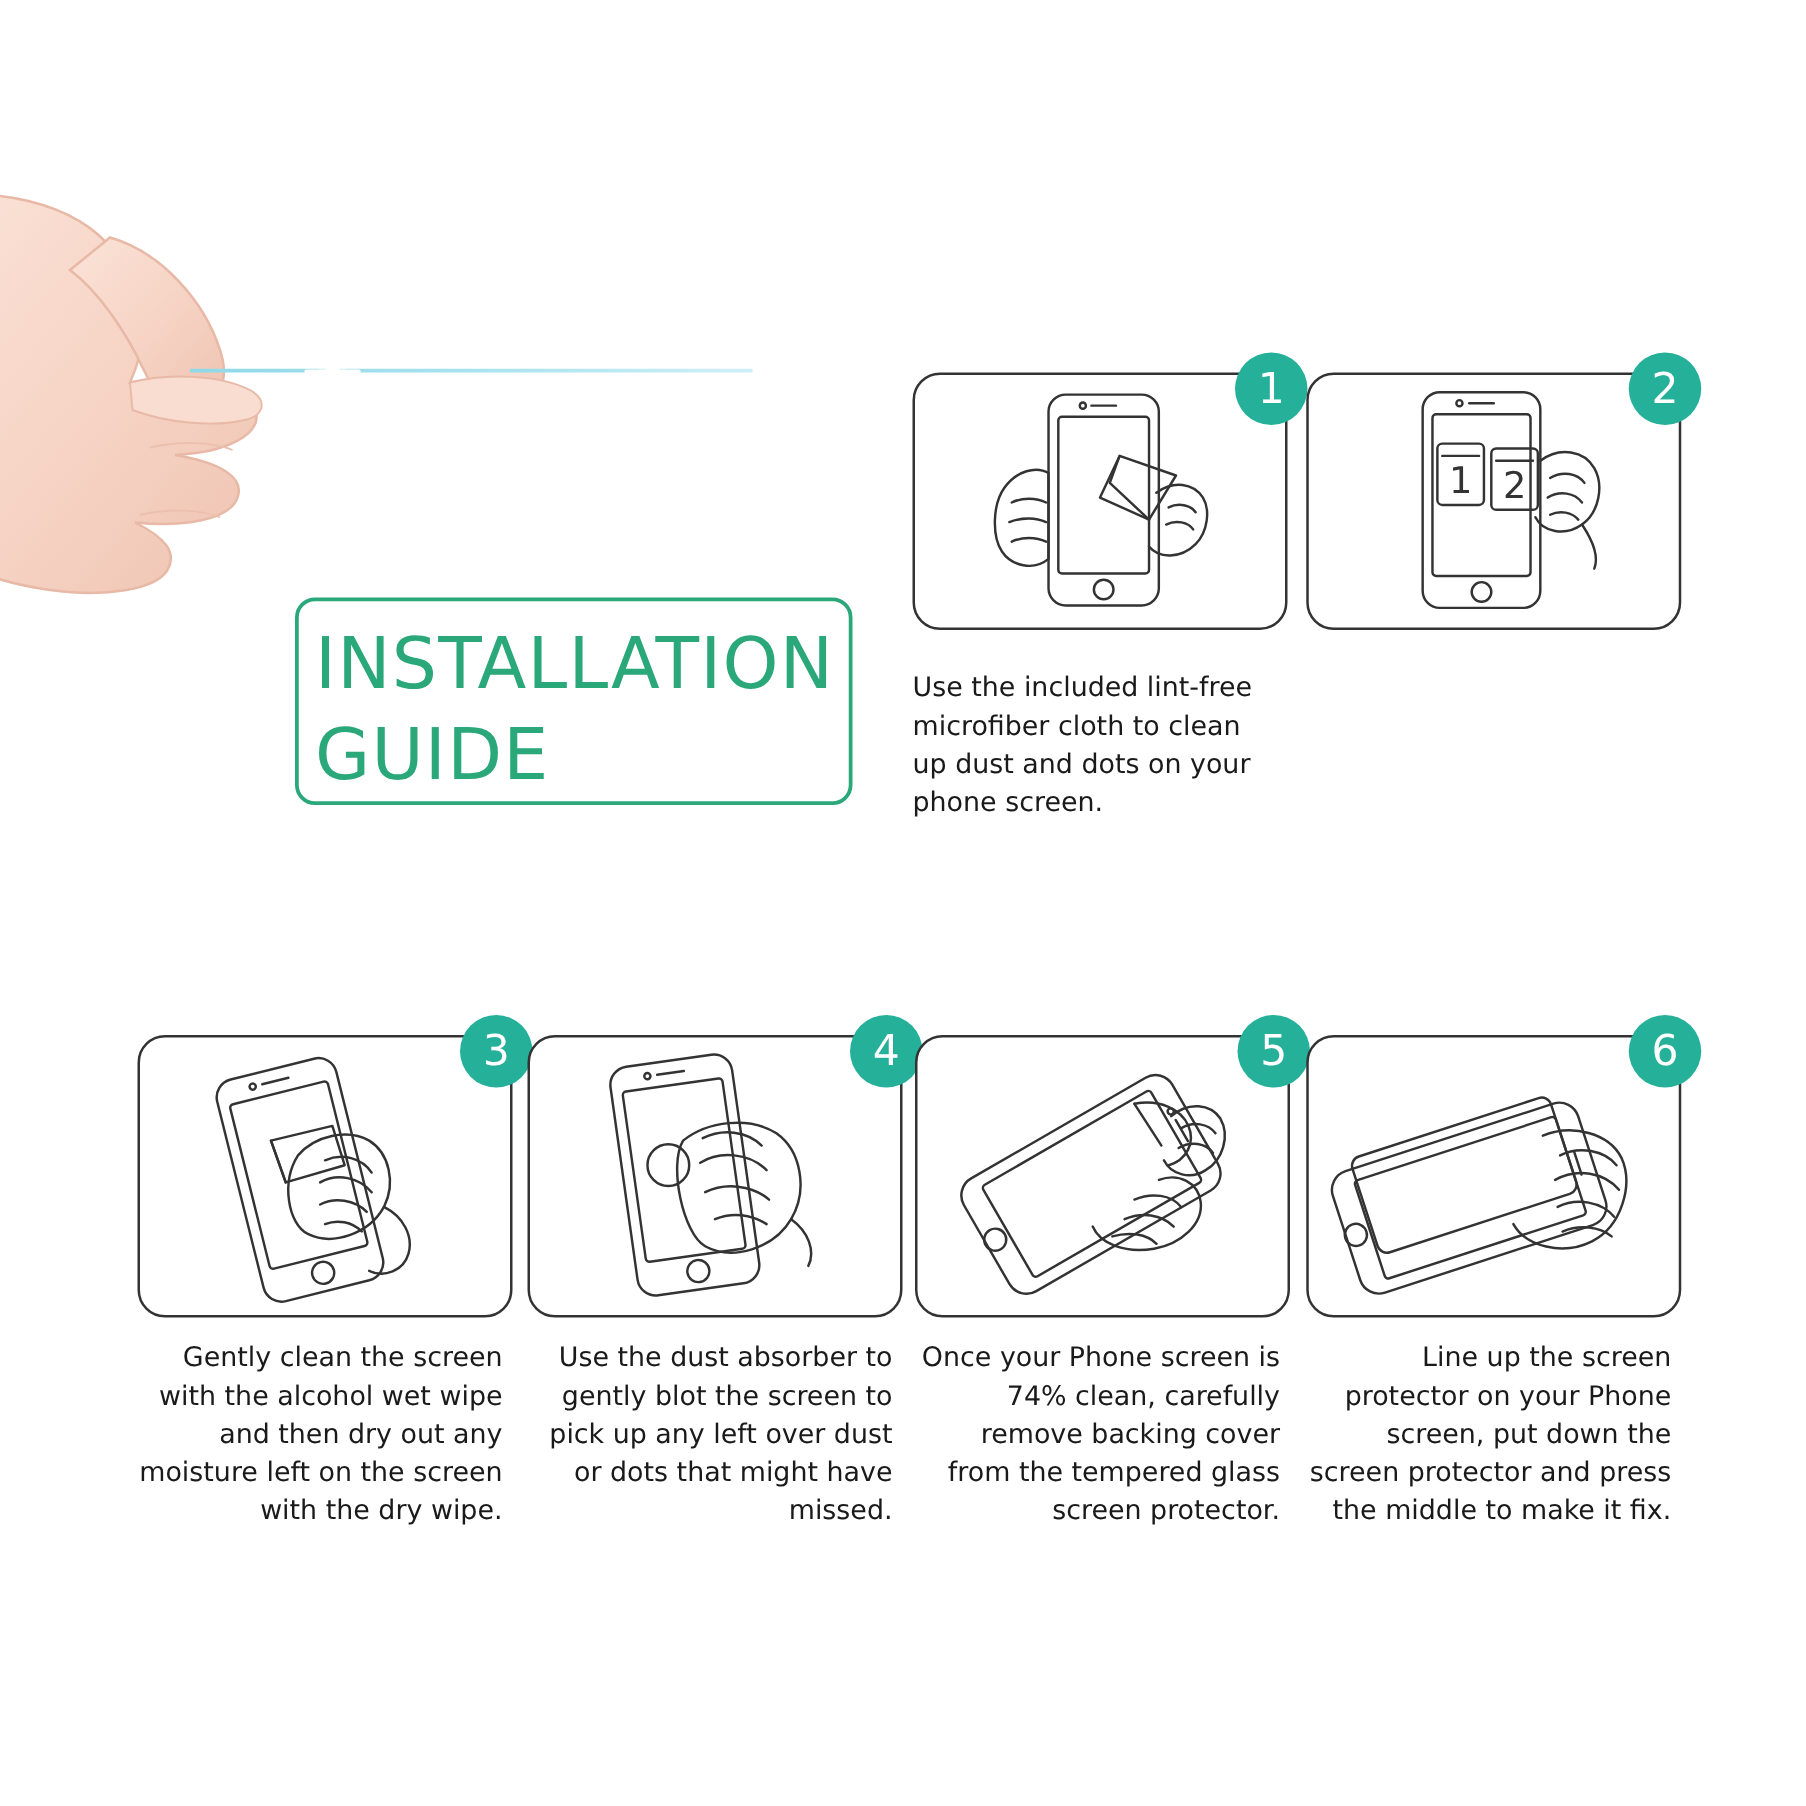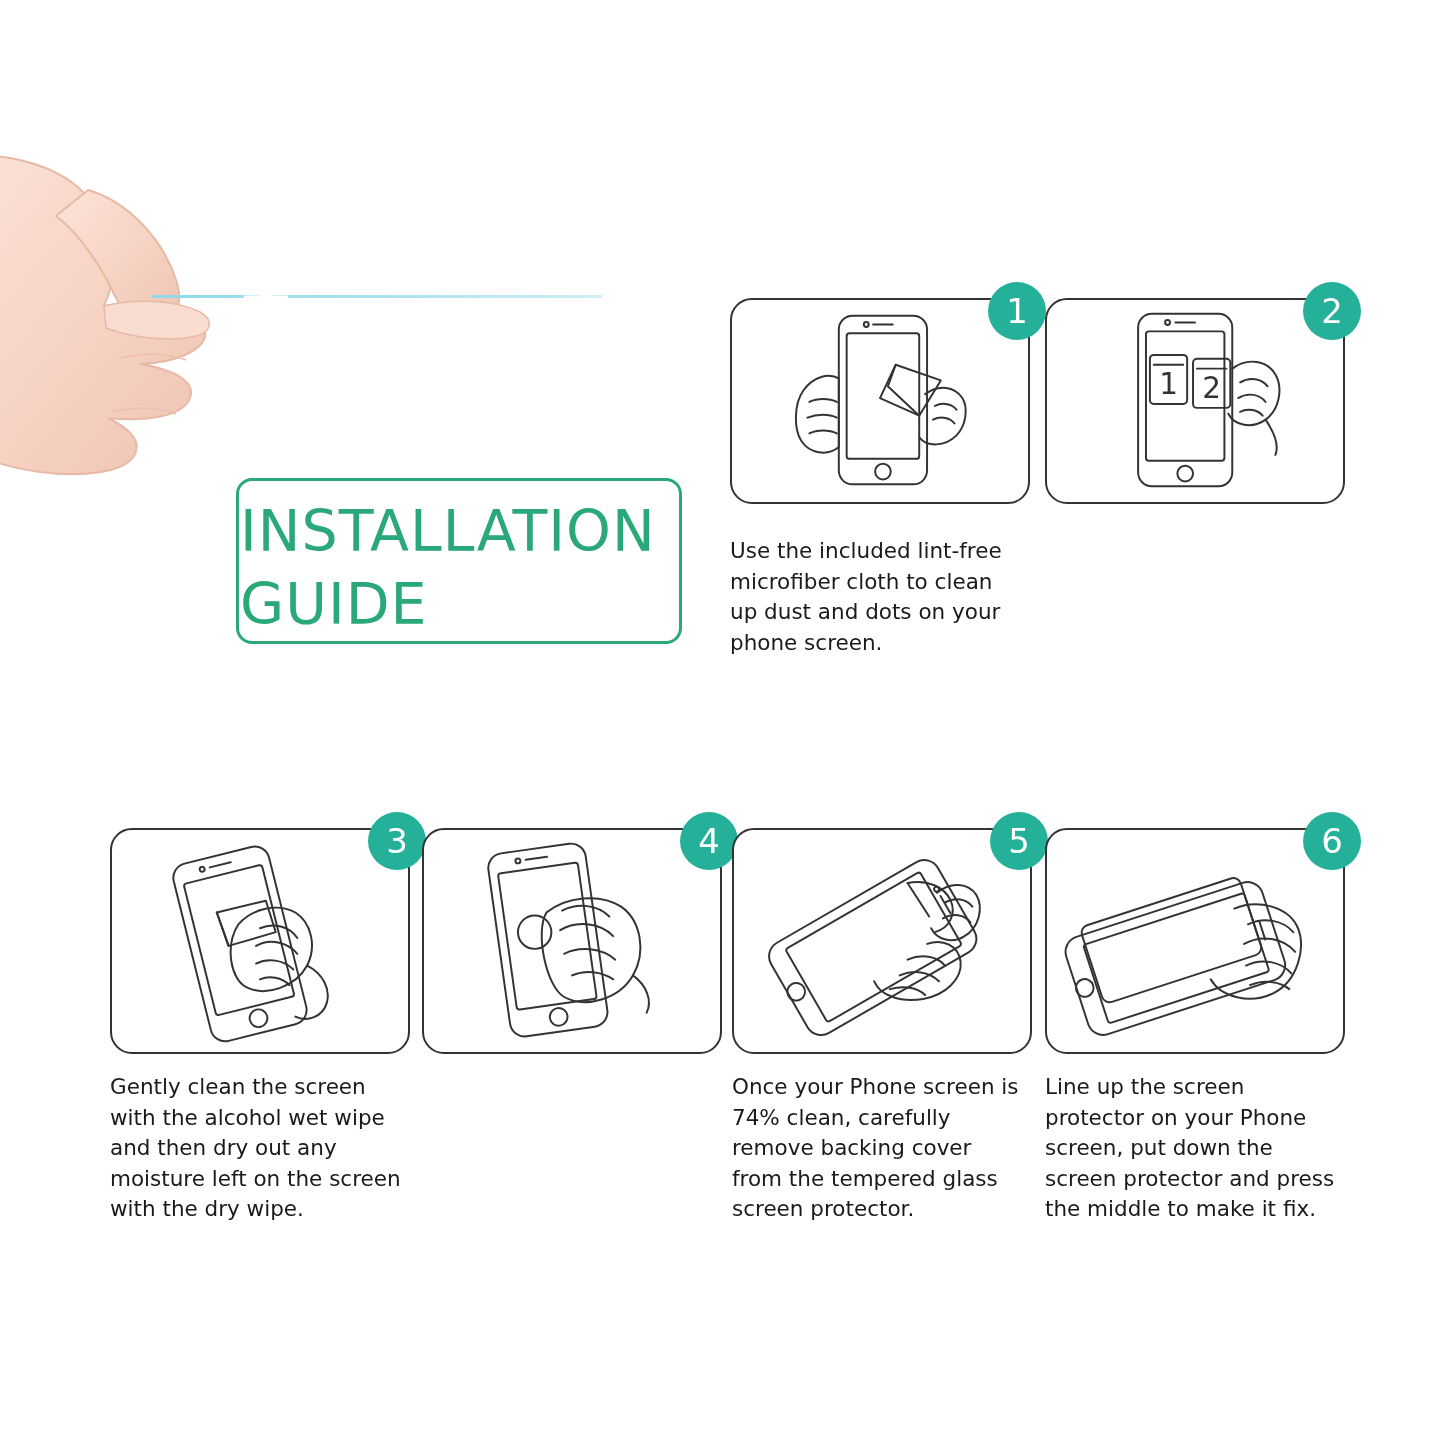--- a/index.html
+++ b/index.html
@@ -47,21 +47,21 @@
     left: 236px;
     top: 478px;
     width: 446px;
     height: 166px;
     border: 3px solid #2aa87a;
     border-radius: 16px;
     box-sizing: border-box;
   }
   .title-text {
     position: absolute;
-    left: 240px;
+    left: 252px;
     top: 495px;
     width: 440px;
     color: #2aa87a;
     font-size: 57px;
     line-height: 1.28;
     font-family: "DejaVu Sans", sans-serif;
     font-weight: 400;
     letter-spacing: 1px;
     white-space: pre-line;
   }
@@ -100,21 +100,21 @@
     line-height: 1.42;
     font-family: "DejaVu Sans", sans-serif;
   }
 
   
   .row1 .step-card { width: 300px; height: 206px; }
   .row1 .step-caption { width: 292px; margin-top: 32px; }
 
   
   .row2 .step-card { width: 300px; height: 226px; }
-  .row2 .step-caption { width: 292px; }
+  .row2 .step-caption { width: 292px; text-align: right; }
 
   .art { position: absolute; left: 0; top: 0; width: 100%; height: 100%; }
   .art svg { display: block; width: 100%; height: 100%; }
 </style>
 </head>
 <body>
 
 <div class="hand-illustration">
   <svg viewBox="0 0 330 440" xmlns="http://www.w3.org/2000/svg" aria-hidden="true">
     <defs>
@@ -281,20 +281,21 @@
           <path d="M140,82 C156,74 176,76 188,88"></path>
           <path d="M138,102 C154,92 178,94 192,108"></path>
           <path d="M142,126 C158,118 180,120 194,132"></path>
           <path d="M150,148 C164,142 180,144 192,152"></path>
           <path d="M212,148 C226,158 232,174 226,186"></path>
         </g>
       </svg>
     </div>
     <div class="step-badge">4</div>
   </div>
+  <div class="step-caption">Use the dust absorber to gently blot the screen to pick up any left over dust or dots that might have missed.</div>
 </div>
 
 <div class="step row2" style="left:732px; top:828px;">
   <div class="step-card">
     <div class="art">
       <svg viewBox="0 0 300 226" xmlns="http://www.w3.org/2000/svg" aria-hidden="true">
         <g fill="none" stroke="#333" stroke-width="2" stroke-linejoin="round" stroke-linecap="round">
 
           <g transform="rotate(-30 150 120)">
             <rect x="44" y="62" width="196" height="106" rx="16"></rect>

